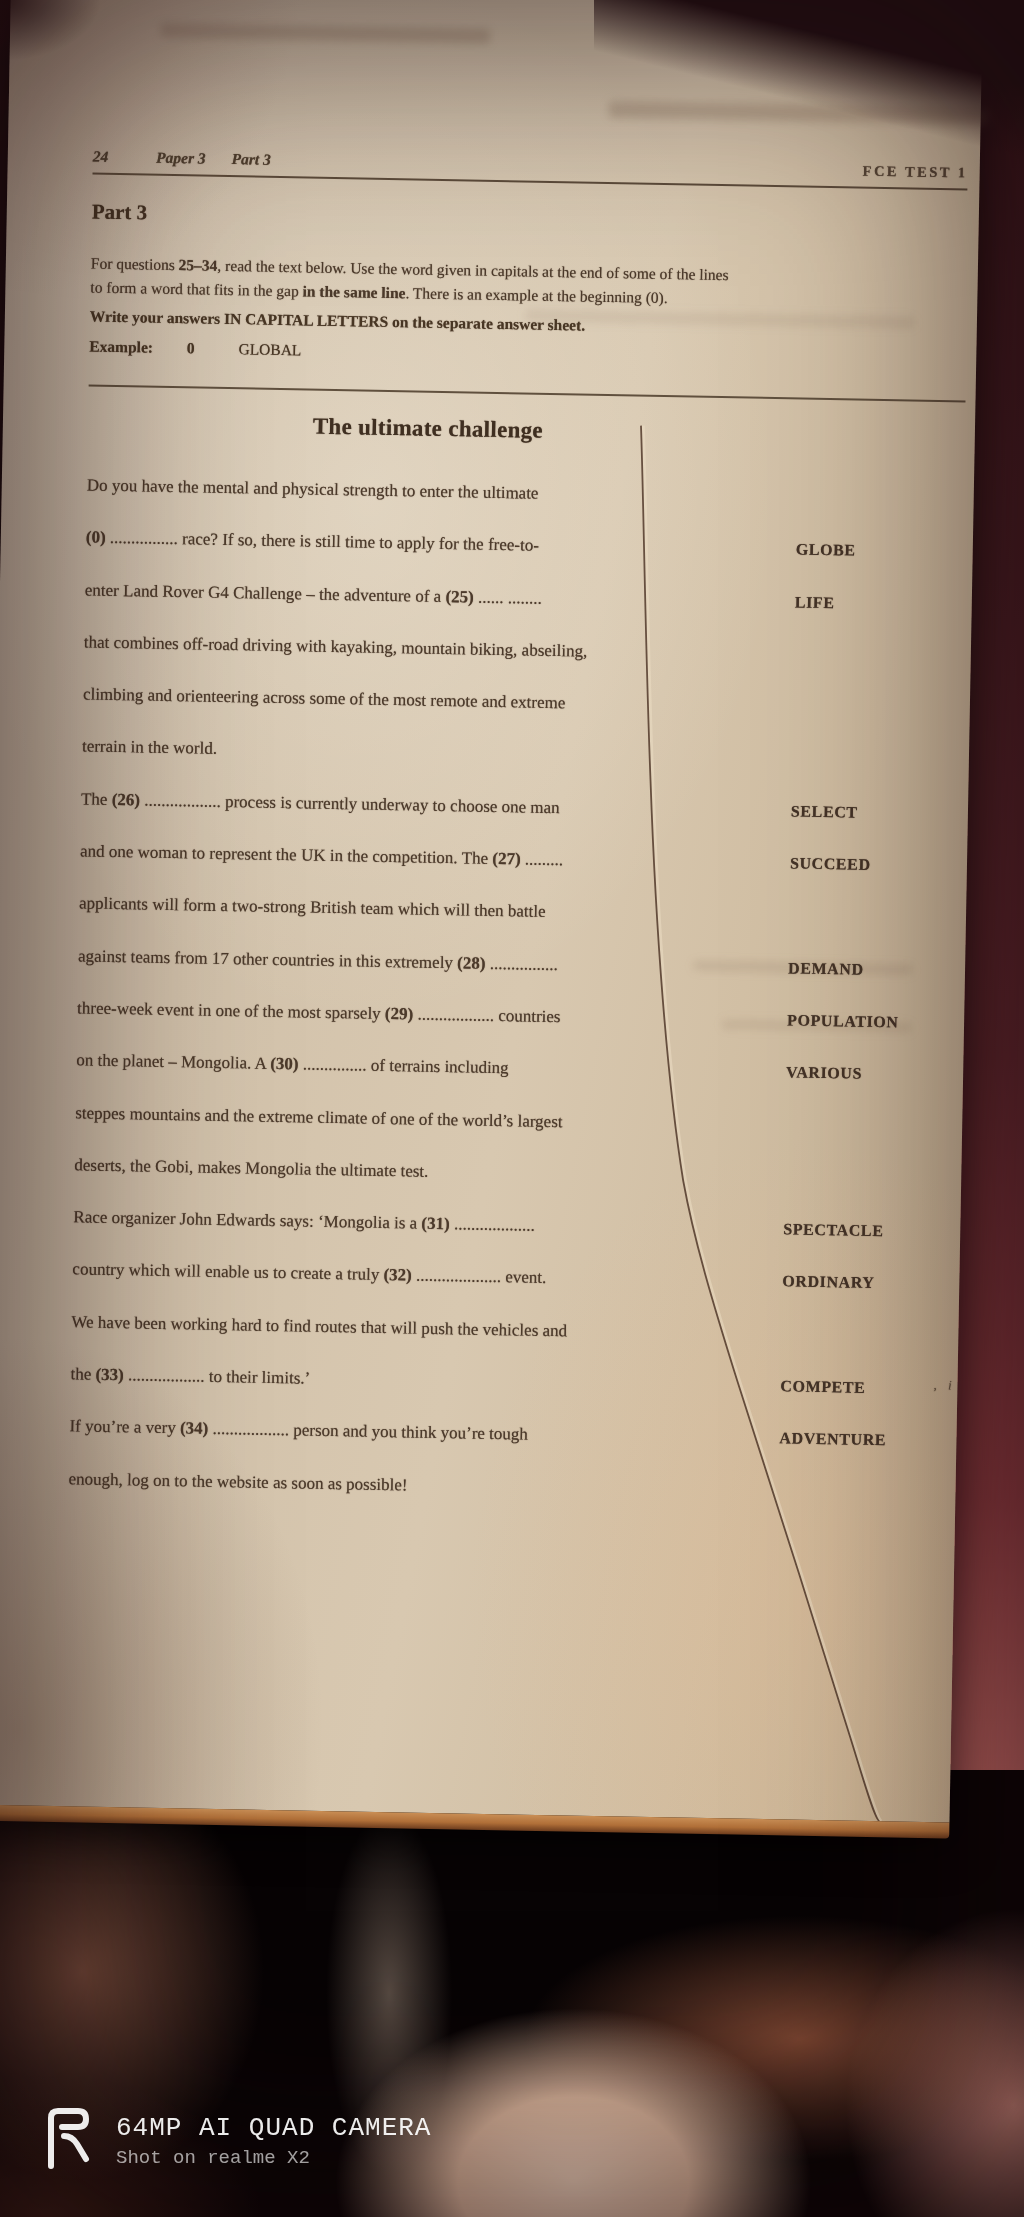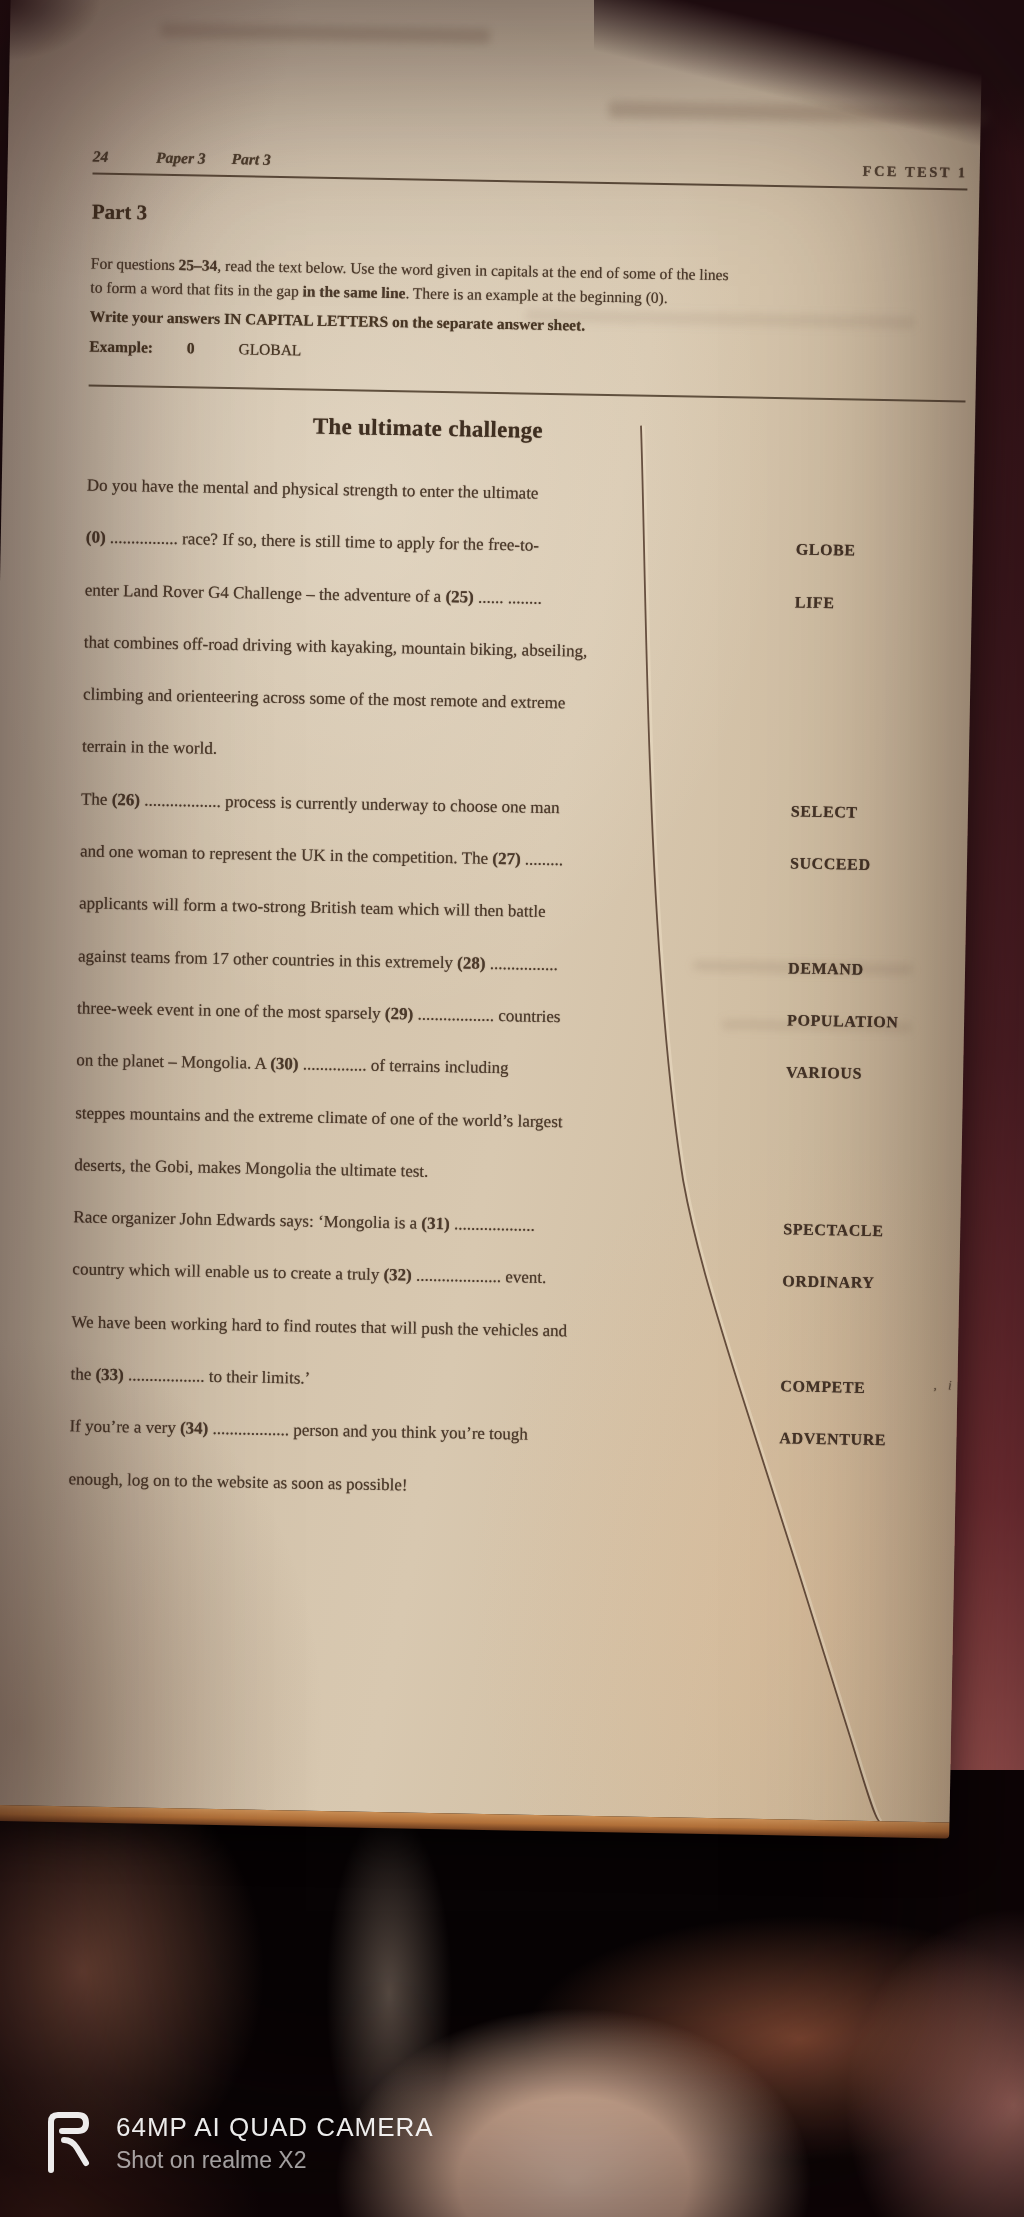--- a/index.html
+++ b/index.html
@@ -77,25 +77,25 @@
   
   .corner-tr{position:absolute;right:0;top:0;width:430px;height:175px;z-index:3;
     background:linear-gradient(194deg,#231014 30%,rgba(35,16,20,0) 56%);}
   .corner-tl{position:absolute;left:0;top:0;width:160px;height:95px;z-index:3;
     background:radial-gradient(140px 85px at 0% 0%, rgba(35,14,18,.85), rgba(35,14,18,0) 72%);}
 
   .vignette{position:absolute;inset:0;z-index:5;pointer-events:none;
     box-shadow:inset 0 0 210px 55px rgba(24,8,10,.55);}
 
   
-  .watermark{position:absolute;left:46px;top:2106px;z-index:6;display:flex;align-items:flex-end;
-    font-family:Liberation Sans, sans-serif;color:#fff;}
+  .watermark{position:absolute;left:46px;top:2106px;z-index:6;display:flex;align-items:center;
+    font-family:Liberation Mono, monospace;color:#fff;}
   .wm-text{margin-left:26px;margin-top:6px;}
   .wm-line1{font-size:26px;font-weight:500;letter-spacing:1px;color:rgba(255,255,255,.92);}
-  .wm-line2{font-size:23px;margin-top:4px;color:rgba(255,255,255,.62);}
+  .wm-line2{font-size:19px;margin-top:4px;color:rgba(255,255,255,.62);}
 </style>
 </head>
 <body>
 
 <div class="photo">
 
   <div class="bedding"></div>
   <div class="scene"></div>
 
   <div class="page">

